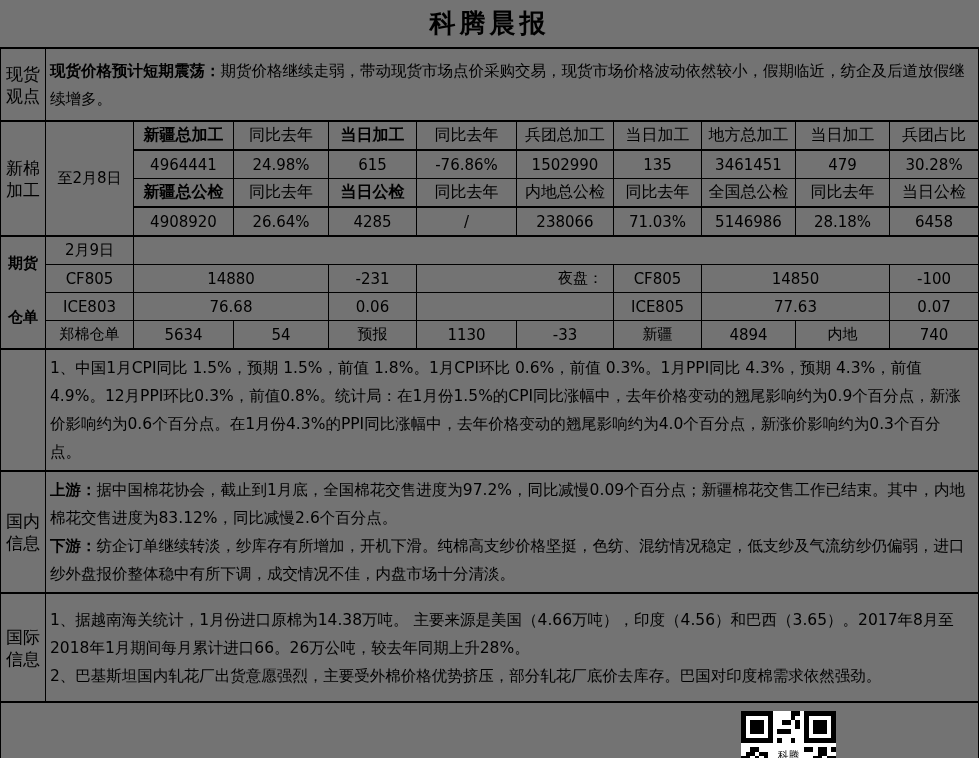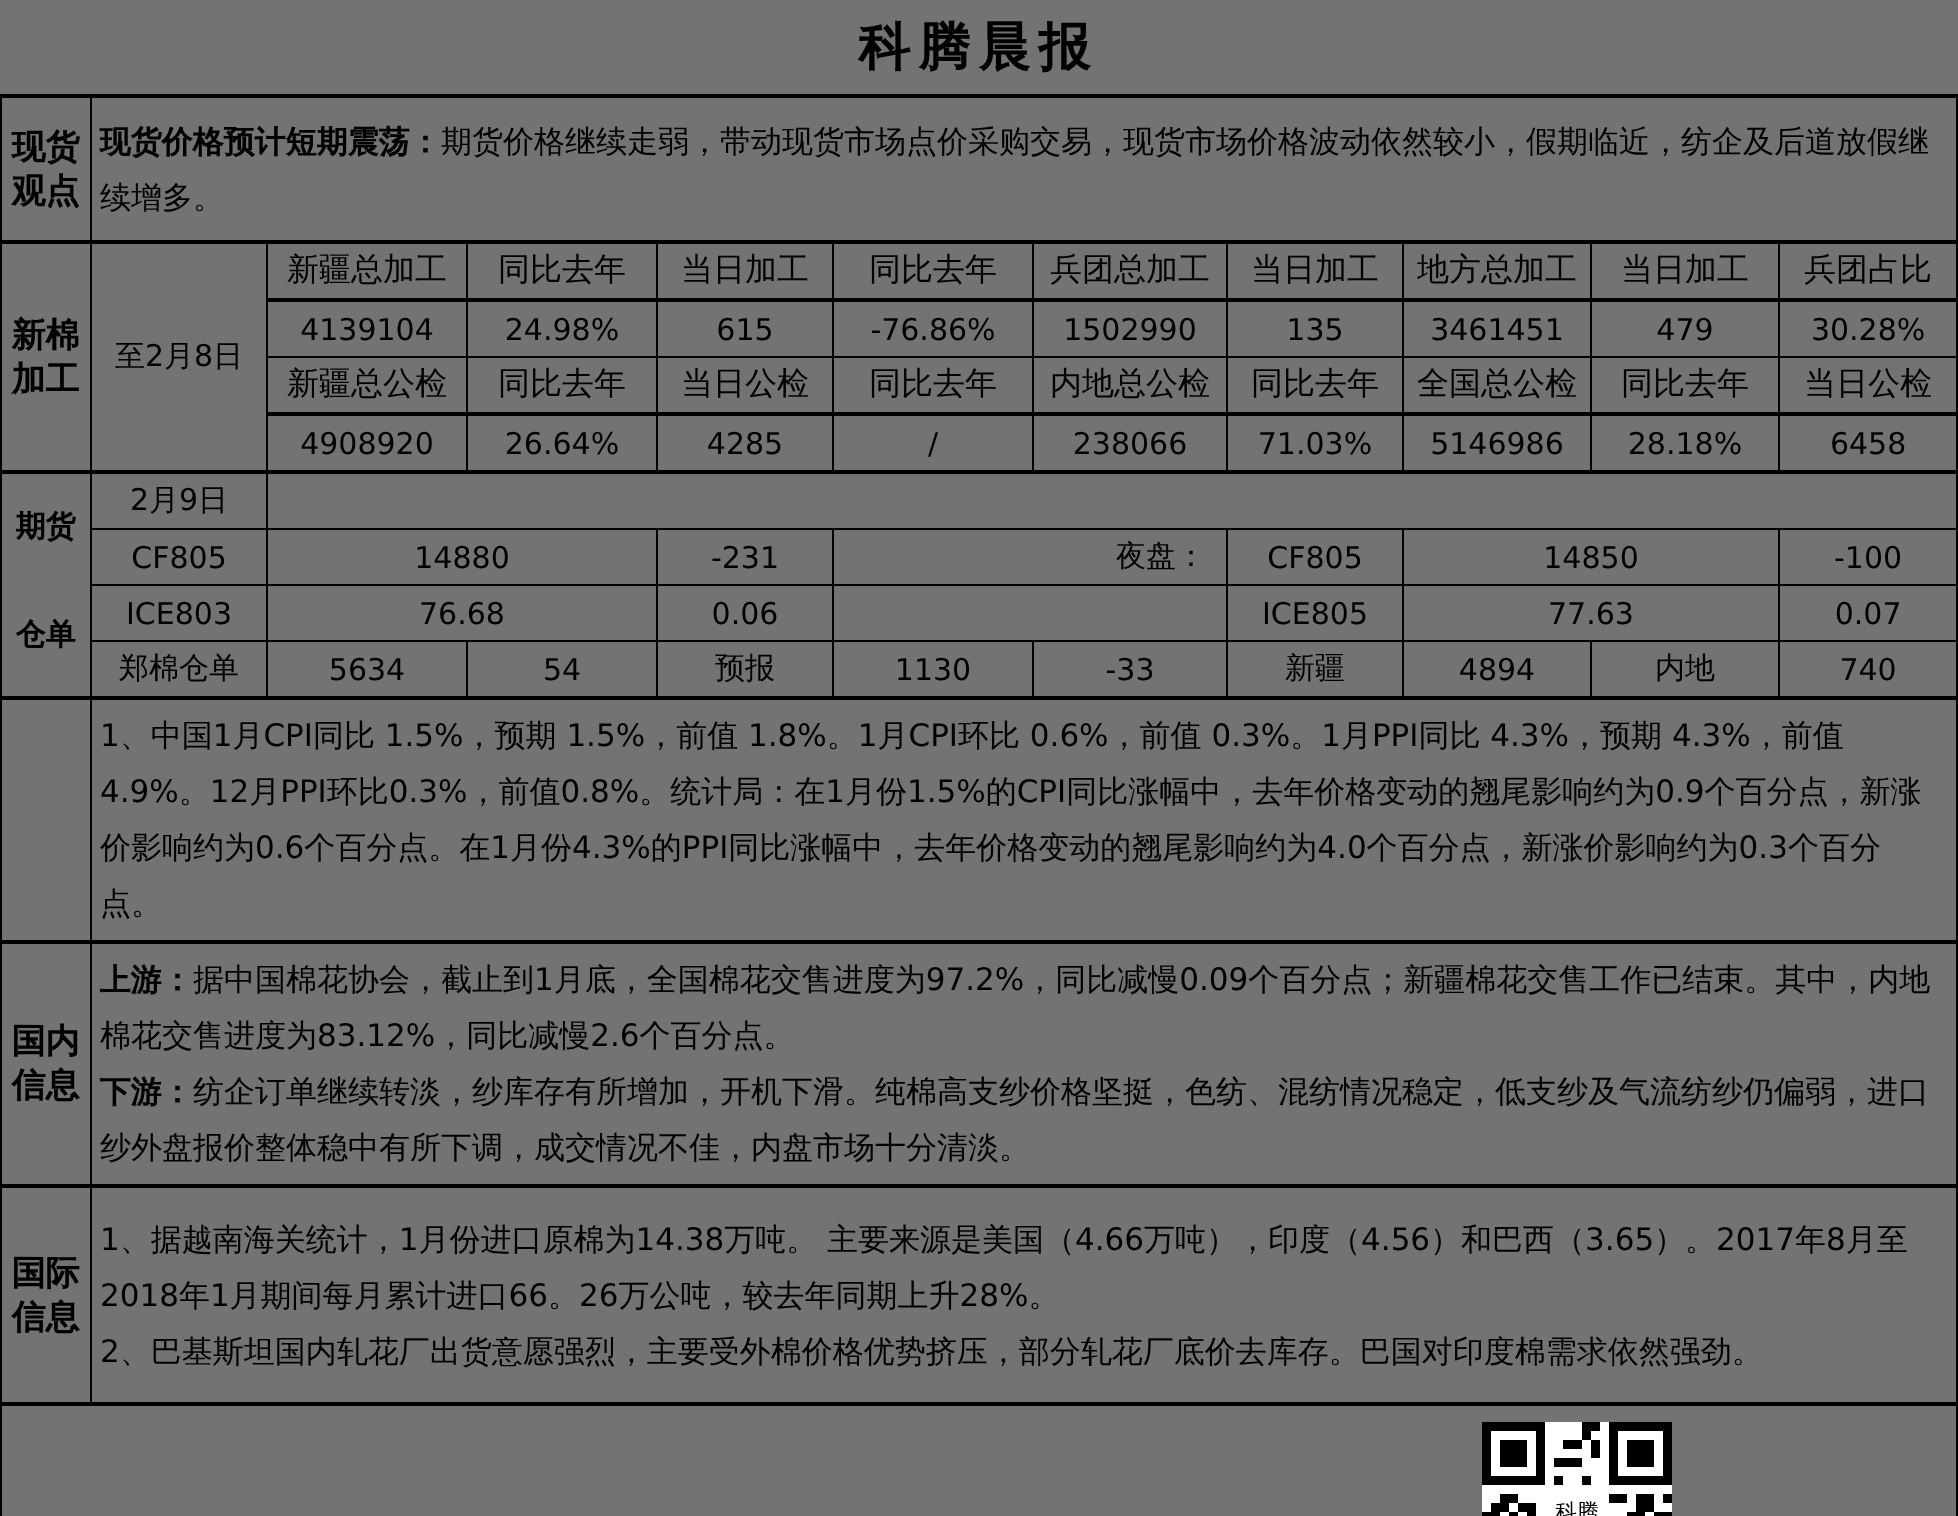--- a/index.html
+++ b/index.html
@@ -13,24 +13,24 @@
     font-family:"Liberation Serif","DejaVu Serif",serif;font-weight:bold;font-size:26px;
   }
   .title-row .tname{letter-spacing:4px;}
   
   table.report{border-collapse:collapse;table-layout:fixed;width:979px;}
   td{border:1px solid #000;padding:0;text-align:center;vertical-align:middle;
      font-size:15px;overflow:hidden;}
   tr.sect td{border-top:2px solid #000;}
   tr.first td{border-top:2px solid #000;}
   tr.last td{border-bottom:3px solid #000;}
-  td.side-label{font-weight:bold;font-size:17px;line-height:22px;margin-top:36px;}
+  td.side-label{font-weight:normal;font-size:17px;line-height:22px;margin-top:36px;}
   td.txt{text-align:left;padding:4px 10px 4px 4px;font-size:15.5px;line-height:28px;}
   td.hdr{font-size:16px;}
-  td.hdr.b{font-weight:normal;}
+  td.hdr.b{font-weight:bold;}
   tr.hdr-row td{border-bottom:2px solid #000;}
   td.night{text-align:right;padding-right:10px;margin-top:10px;}
   .fut-label{display:flex;flex-direction:column;align-items:center;padding-top:16px;gap:35px;height:109px;box-sizing:border-box;}
   .qr-cell{position:relative;}
   .qr-box{position:absolute;left:740px;top:8px;width:95px;height:95px;}
   b.lead{font-weight:bold;}
 </style>
 </head>
 <body>
 
@@ -70,21 +70,21 @@
       <td class="hdr">同比去年</td>
       <td class="hdr b">当日加工</td>
       <td class="hdr">同比去年</td>
       <td class="hdr">兵团总加工</td>
       <td class="hdr">当日加工</td>
       <td class="hdr">地方总加工</td>
       <td class="hdr">当日加工</td>
       <td class="hdr">兵团占比</td>
     </tr>
     <tr>
-      <td style="height:27px">4139104</td>
+      <td style="height:27px">4964441</td>
       <td>24.98%</td>
       <td>615</td>
       <td>-76.86%</td>
       <td>1502990</td>
       <td>135</td>
       <td>3461451</td>
       <td>479</td>
       <td>30.28%</td>
     </tr>
     <tr class="hdr-row">

